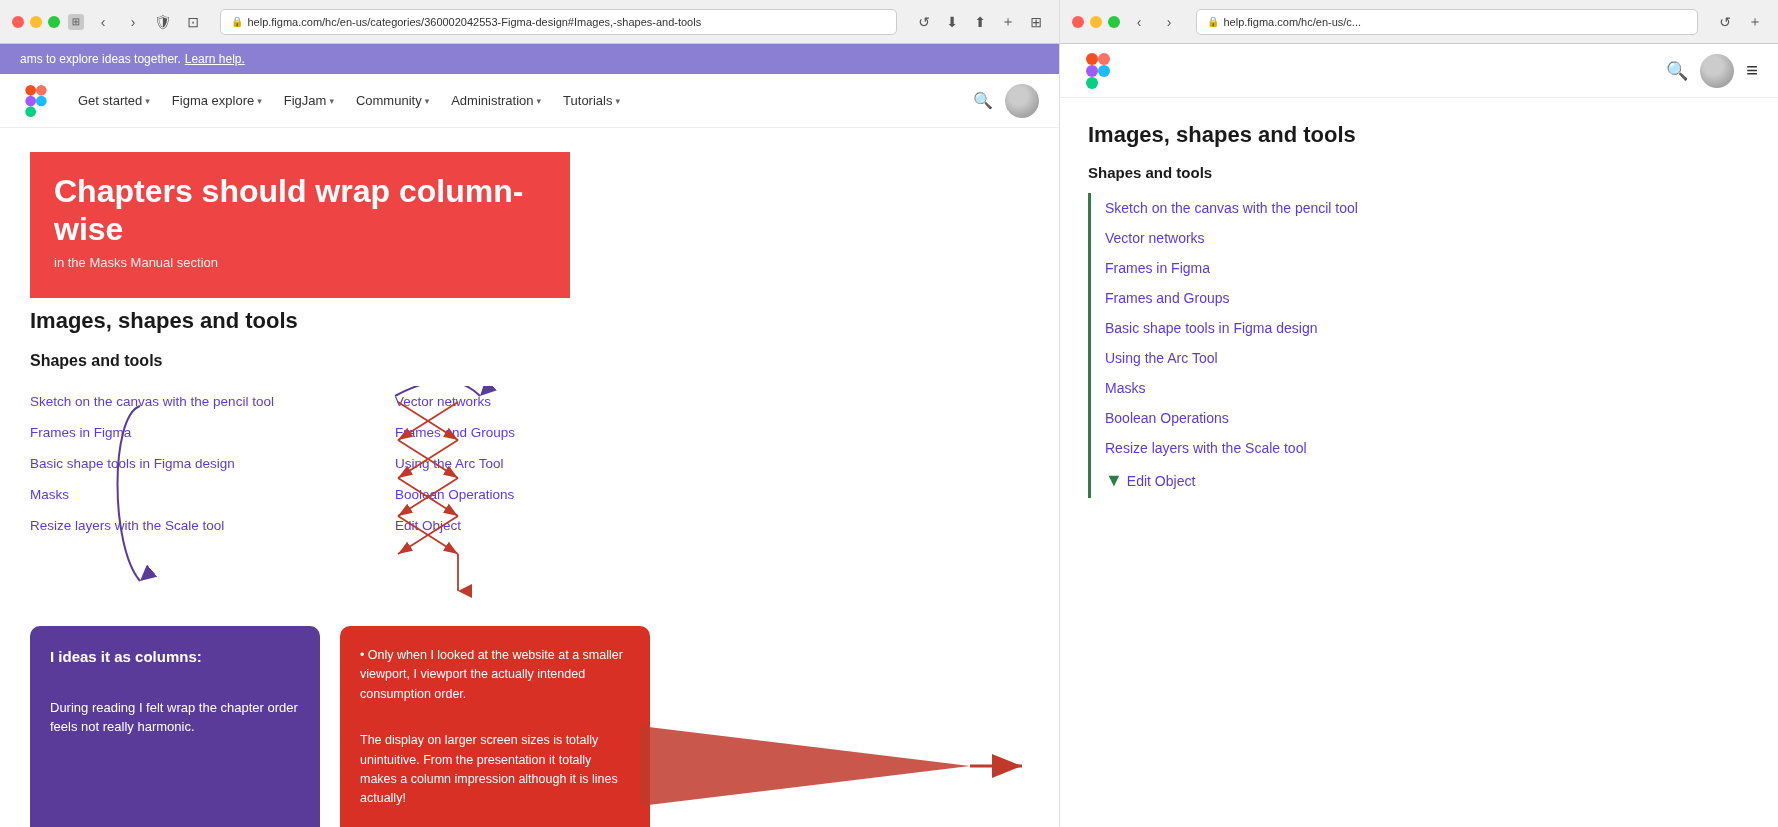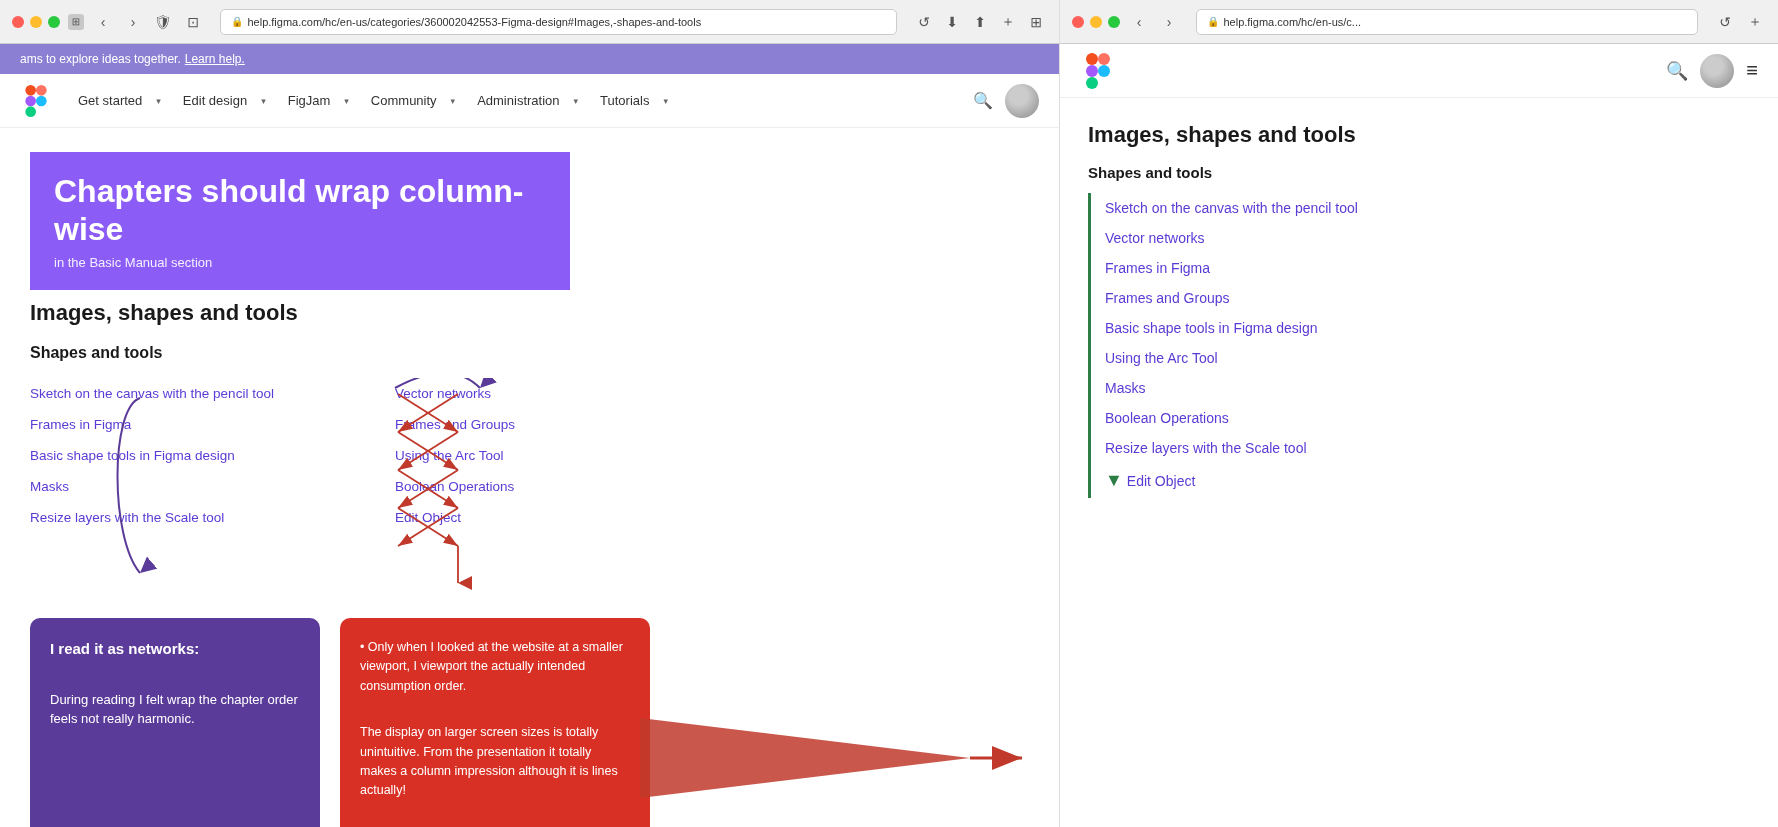--- a/index.html
+++ b/index.html
@@ -75,21 +75,21 @@
     }
     .figma-logo { width: 32px; height: 32px; margin-right: 16px; }
     .nav-items { display: flex; align-items: center; gap: 2px; flex: 1; }
     .nav-item {
       padding: 6px 10px;
       font-size: 13px;
       color: #333;
       cursor: pointer;
       display: flex;
       align-items: center;
-      gap: 14px;
+      gap: 3px;
       white-space: nowrap;
     }
     .nav-chevron { font-size: 9px; color: #666; }
     .navbar-actions { display: flex; align-items: center; gap: 12px; }
     .search-icon-btn { color: #333; font-size: 16px; cursor: pointer; }
     .avatar-img { width: 34px; height: 34px; border-radius: 50%; background: radial-gradient(circle at 40% 35%, #ccc 30%, #888 100%); }
 
     
     .main-content {
       flex: 1;
@@ -171,24 +171,24 @@
     }
     .annotation-red h3 { font-size: 15px; font-weight: 700; margin-bottom: 10px; }
     .annotation-red p { margin-bottom: 8px; }
 
     
     .title-annotation {
       position: absolute;
       top: 0;
       left: 0;
       width: 540px;
-      background: #8b5cf6;
+      background: #ef4444;
       color: white;
       border-radius: 0;
-      padding: 20px 24px 20px;
+      padding: 20px 24px 28px;
       z-index: 10;
     }
     .title-annotation h1 { font-size: 32px; font-weight: 700; line-height: 1.2; margin-bottom: 6px; }
     .title-annotation p { font-size: 13px; color: rgba(255,255,255,0.9); }
 
     
     .right-pane {
       width: 718px;
       height: 827px;
       display: flex;
@@ -321,21 +321,21 @@
         <rect x="0" y="38" width="19" height="19" rx="9.5" fill="#0ACF83"></rect>
         <circle cx="28.5" cy="28.5" r="9.5" fill="#1ABCFE"></circle>
       </svg>
     </div>
     <div class="nav-items">
       <div class="nav-item">
         <span>Get started</span>
         <span class="nav-chevron">▾</span>
       </div>
       <div class="nav-item">
-        <span>Edit design</span>
+        <span>Figma explore</span>
         <span class="nav-chevron">▾</span>
       </div>
       <div class="nav-item">
         <span>FigJam</span>
         <span class="nav-chevron">▾</span>
       </div>
       <div class="nav-item">
         <span>Community</span>
         <span class="nav-chevron">▾</span>
       </div>
@@ -351,21 +351,21 @@
     <div class="navbar-actions">
       <div class="search-icon-btn">🔍</div>
       <div class="avatar-img" style="width:34px;height:34px;border-radius:50%;background:radial-gradient(circle at 40% 35%, #ccc 30%, #888 100%);"></div>
     </div>
   </div>
 
   <div class="main-content" style="position:relative;">
 
     <div class="title-annotation" style="position:relative;width:540px;margin-bottom:0;">
       <h1>Chapters should wrap column-wise</h1>
-      <p>in the Basic Manual section</p>
+      <p>in the Masks Manual section</p>
     </div>
 
     <div style="height:10px;"></div>
 
     <div class="page-title">Images, shapes and tools</div>
     <div class="section-title">Shapes and tools</div>
 
     <div style="position:relative; height:220px; margin-bottom:16px;">
       <div class="links-grid" style="position:absolute;top:0;left:0;width:700px;">
         <div class="links-col">
@@ -420,21 +420,21 @@
 
         <line x1="428" y1="168" x2="428" y2="205" stroke="#c0392b" stroke-width="1.8" marker-end="url(#arrowhead-red2)"></line>
 
         <path d="M 110 20 C 80 30, 80 160, 110 195" stroke="#5b3b99" stroke-width="2" fill="none" marker-end="url(#arrowhead-purple-down)"></path>
       </svg>
     </div>
 
     <div style="position:relative; height:240px; margin-top: 20px;">
 
       <div class="annotation-purple" style="position:absolute;left:0;top:0;width:290px;">
-        <h3>I read it as networks:</h3>
+        <h3>I ideas it as columns:</h3>
         <br>
         <p>During reading I felt wrap the chapter order feels not really harmonic.</p>
       </div>
 
       <div class="annotation-red" style="position:absolute;left:310px;top:0;width:310px;">
         <p>• Only when I looked at the website at a smaller viewport, I viewport the actually intended consumption order.</p>
         <br>
         <p>The display on larger screen sizes is totally unintuitive. From the presentation it totally makes a column impression although it is lines actually!</p>
         
         <svg style="position:absolute;right:-380px;bottom:60px;width:390px;height:80px;" viewBox="0 0 390 80">

